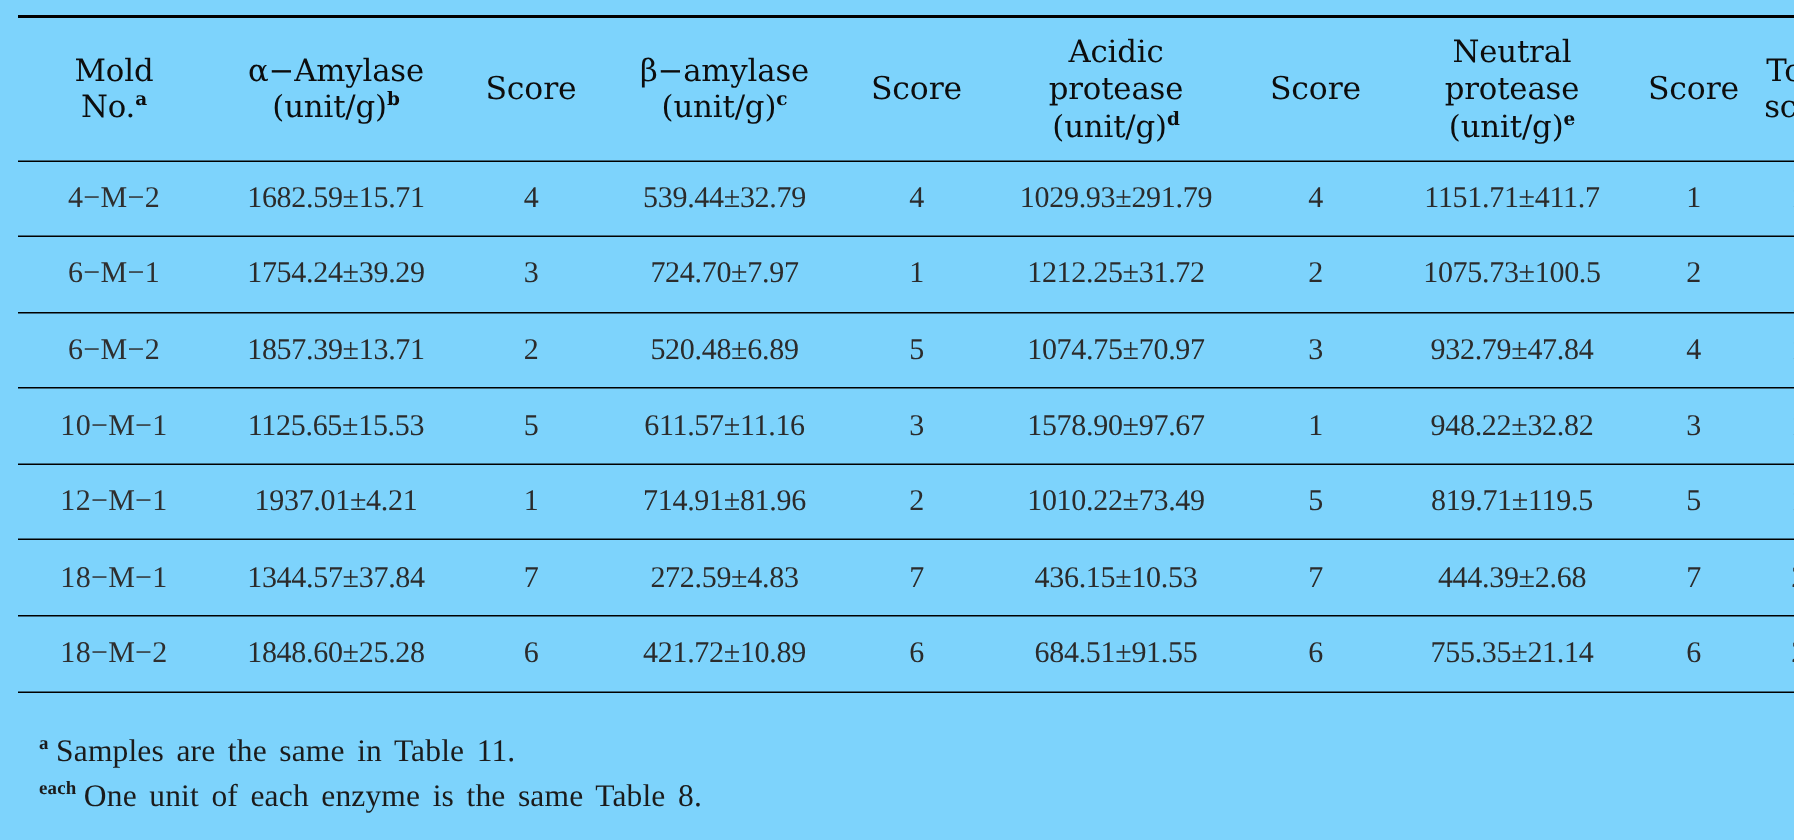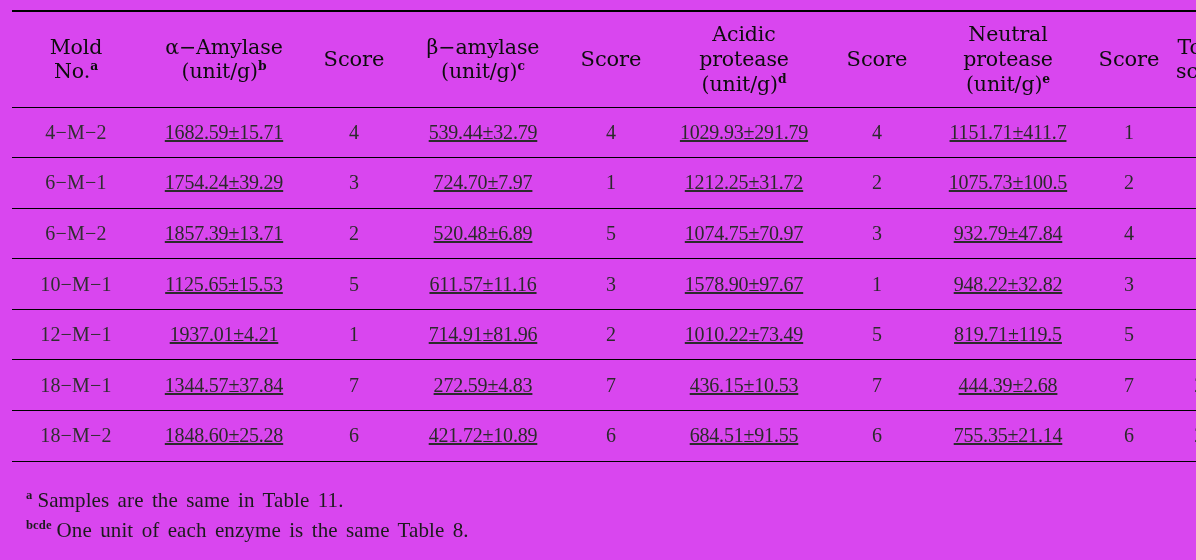--- a/index.html
+++ b/index.html
@@ -13,21 +13,21 @@
     height: 560px;
     font-family: "Liberation Serif", "DejaVu Serif", serif;
     color: #1a1a1a;
     overflow: hidden;
   }
 
   #page {
     position: relative;
     width: 1196px;
     height: 560px;
-    background: #d946ef;
+    background: #7dd3fc;
   }
 
   
   .table-wrap {
     position: absolute;
     left: 12px;
     top: 10px;
     width: 1102px;
   }
 
@@ -85,21 +85,21 @@
     font-weight: 400;
     text-align: center;
     vertical-align: middle;
     height: 50.6px;
     padding: 0 1px;
     color: #2a2a2a;
     white-space: nowrap;
     letter-spacing: -0.2px;
   }
   td.dcell.moldno { color: #2f2f2f; letter-spacing: 0.2px; }
-  td.dcell.num { color: #2b2b2b; text-decoration: underline; }
+  td.dcell.num { color: #2b2b2b; }
   td.dcell.score { color: #2b2b2b; }
   td.dcell.total { color: #2b2b2b; }
 
   
   col.c-mold   { width: 128px; }
   col.c-alpha  { width: 168px; }
   col.c-s1     { width: 92px;  }
   col.c-beta   { width: 166px; }
   col.c-s2     { width: 90px;  }
   col.c-acid   { width: 176px; }
@@ -282,17 +282,17 @@
           </tr>
         </tbody>
     </table>
   </div>
 
   <div class="footnotes">
     <div class="footnote">
       <span class="mk">a</span><span class="ftext">Samples are the same in Table 11.</span>
     </div>
     <div class="footnote">
-      <span class="mk">bcde</span><span class="ftext">One unit of each enzyme is the same Table 8.</span>
+      <span class="mk">each</span><span class="ftext">One unit of each enzyme is the same Table 8.</span>
     </div>
   </div>
 
 </div>
 
 </body></html>

